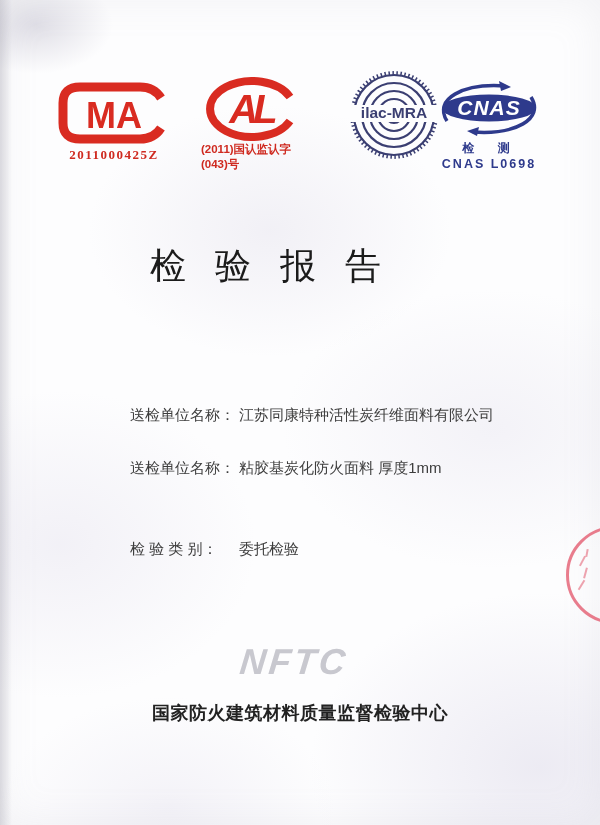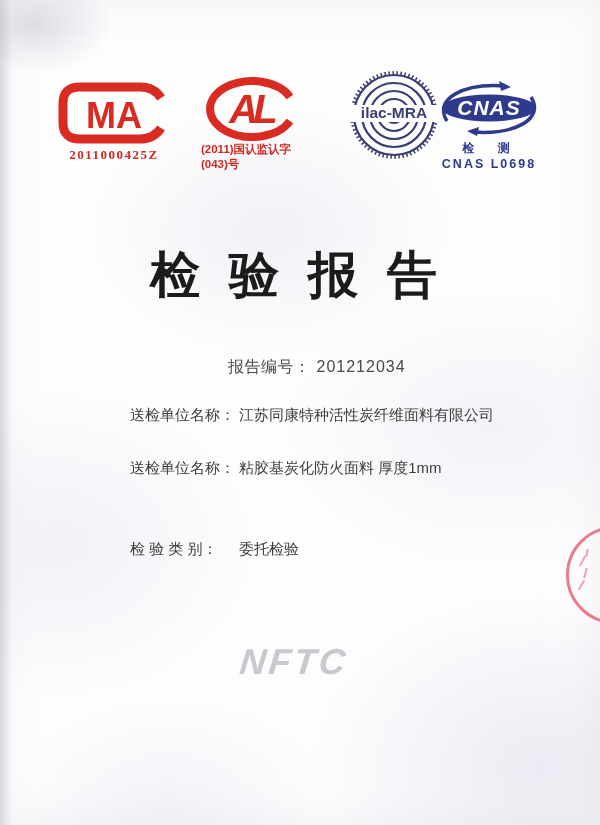--- a/index.html
+++ b/index.html
@@ -21,21 +21,21 @@
   .logo-cma{left:54px;top:82px;width:120px;text-align:right;}
   .logo-cal{left:201px;top:76px;width:100px;}
   .logo-ilac{left:348px;top:70px;width:92px;}
   .logo-cnas{left:436px;top:80px;width:106px;}
   .cma-number{margin-top:3px;font-family:"Liberation Serif","DejaVu Serif",serif;
     font-size:13px;font-weight:bold;color:#cf2a20;letter-spacing:1.5px;}
   .cal-caption{margin-top:0;font-size:11.5px;font-weight:bold;color:#cf2a20;letter-spacing:0;}
   .cnas-caption-cn{margin-top:2px;font-size:12px;font-weight:bold;color:#2e3a8c;
     letter-spacing:6px;word-spacing:8px;}
   .cnas-caption-code{font-size:12.5px;font-weight:bold;color:#2e3a8c;letter-spacing:2px;}
-  .doc-title{position:absolute;left:150px;top:242px;font-size:50px;font-weight:bold;
+  .doc-title{position:absolute;left:150px;top:242px;font-size:36px;font-weight:normal;
     color:#1b1b1b;letter-spacing:29px;white-space:nowrap;}
   .report-no{position:absolute;left:228px;top:357px;font-size:16px;color:#4a4a4a;
     letter-spacing:0.5px;}
   .report-no .val{margin-left:6px;letter-spacing:1px;}
   .field{position:absolute;left:130px;display:flex;font-size:15px;color:#3d3d3d;
     white-space:nowrap;}
   .field .flabel{width:100px;flex:none;}
   .field .fvalue{margin-left:9px;}
   .f1{top:406px;} .f2{top:459px;} .f3{top:540px;}
   .watermark{position:absolute;left:240px;top:641px;font-size:36px;font-weight:bold;
@@ -101,39 +101,37 @@
       <polygon points="28,51 40,47 38,56" fill="#2e3a8c"></polygon>
       <ellipse cx="50" cy="28" rx="47" ry="13.5" fill="#2e3a8c"></ellipse>
       <text x="50" y="35" font-size="21" font-weight="bold" font-style="italic" fill="#ffffff" text-anchor="middle" letter-spacing="1">CNAS</text>
     </svg>
     <div class="cnas-caption-cn">检 测</div>
     <div class="cnas-caption-code">CNAS L0698</div>
   </div>
 
   <div class="doc-title">检验报告</div>
 
-  <div class="report-no">
-    <span>报告编号：</span><span class="val">201212034</span>
-  </div>
 
   <div class="field f1">
     <span class="flabel">送检单位名称：</span>
     <span class="fvalue">江苏同康特种活性炭纤维面料有限公司</span>
   </div>
   <div class="field f2">
     <span class="flabel">送检单位名称：</span>
     <span class="fvalue">粘胶基炭化防火面料 厚度1mm</span>
   </div>
   <div class="field f3">
     <span class="flabel">检 验 类 别：</span>
     <span class="fvalue">委托检验</span>
   </div>
 
   <div class="watermark">NFTC</div>
 
+  <div class="footer-name">国家防火建筑材料质量监督检验中心</div>
 
   <div class="stamp">
     <div class="stamp-circle"></div>
     <div class="stamp-mark sm1"></div>
     <div class="stamp-mark sm2"></div>
     <div class="stamp-mark sm3"></div>
     <div class="stamp-mark sm4"></div>
   </div>
 
 </div>

